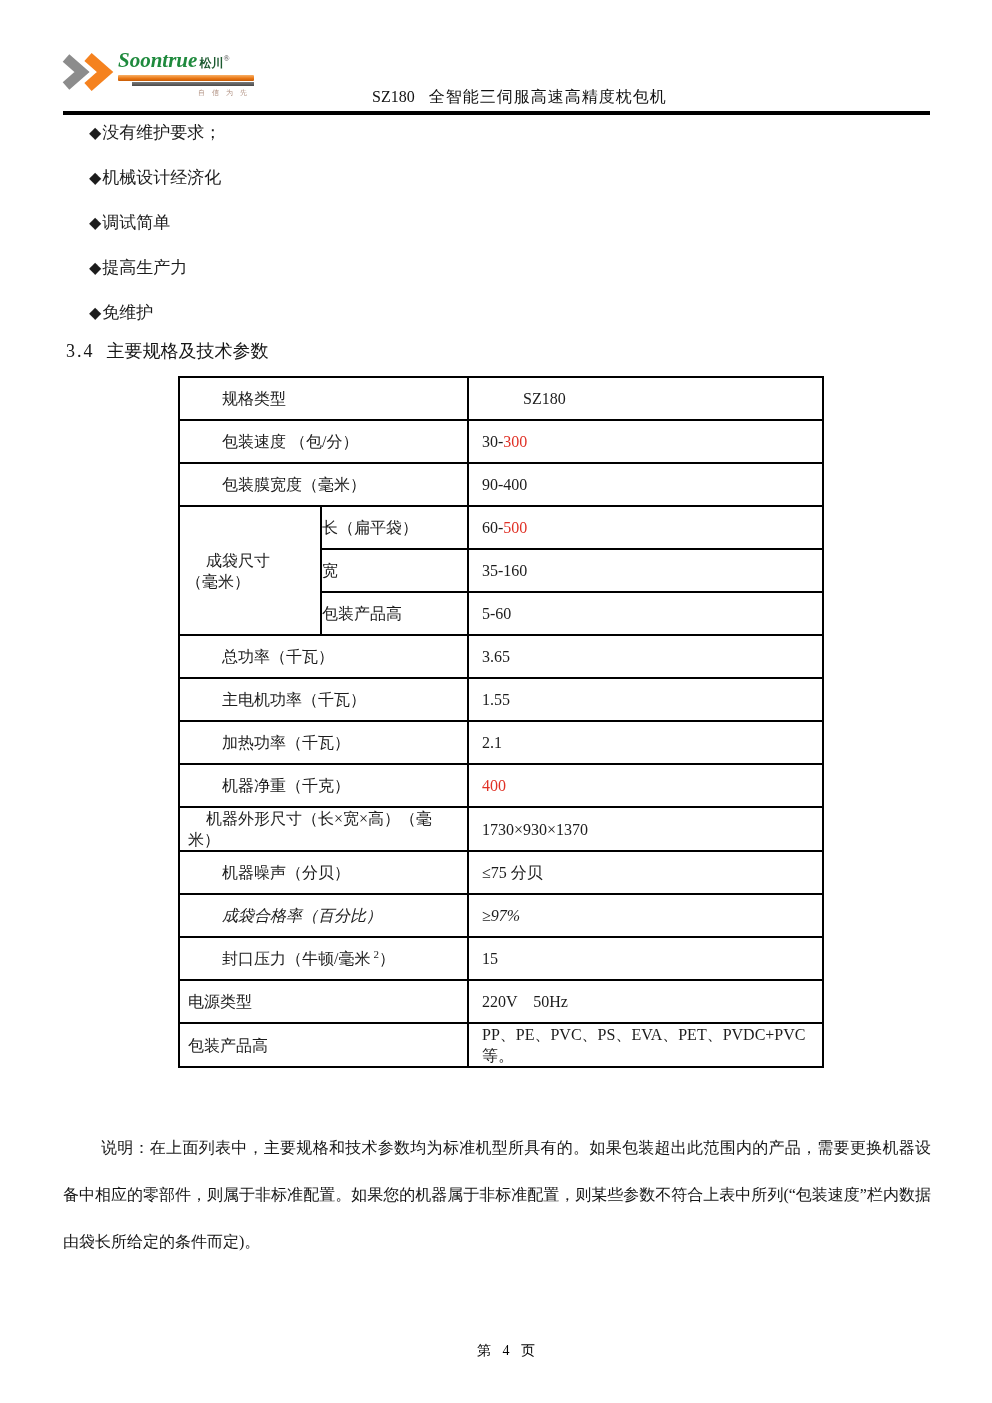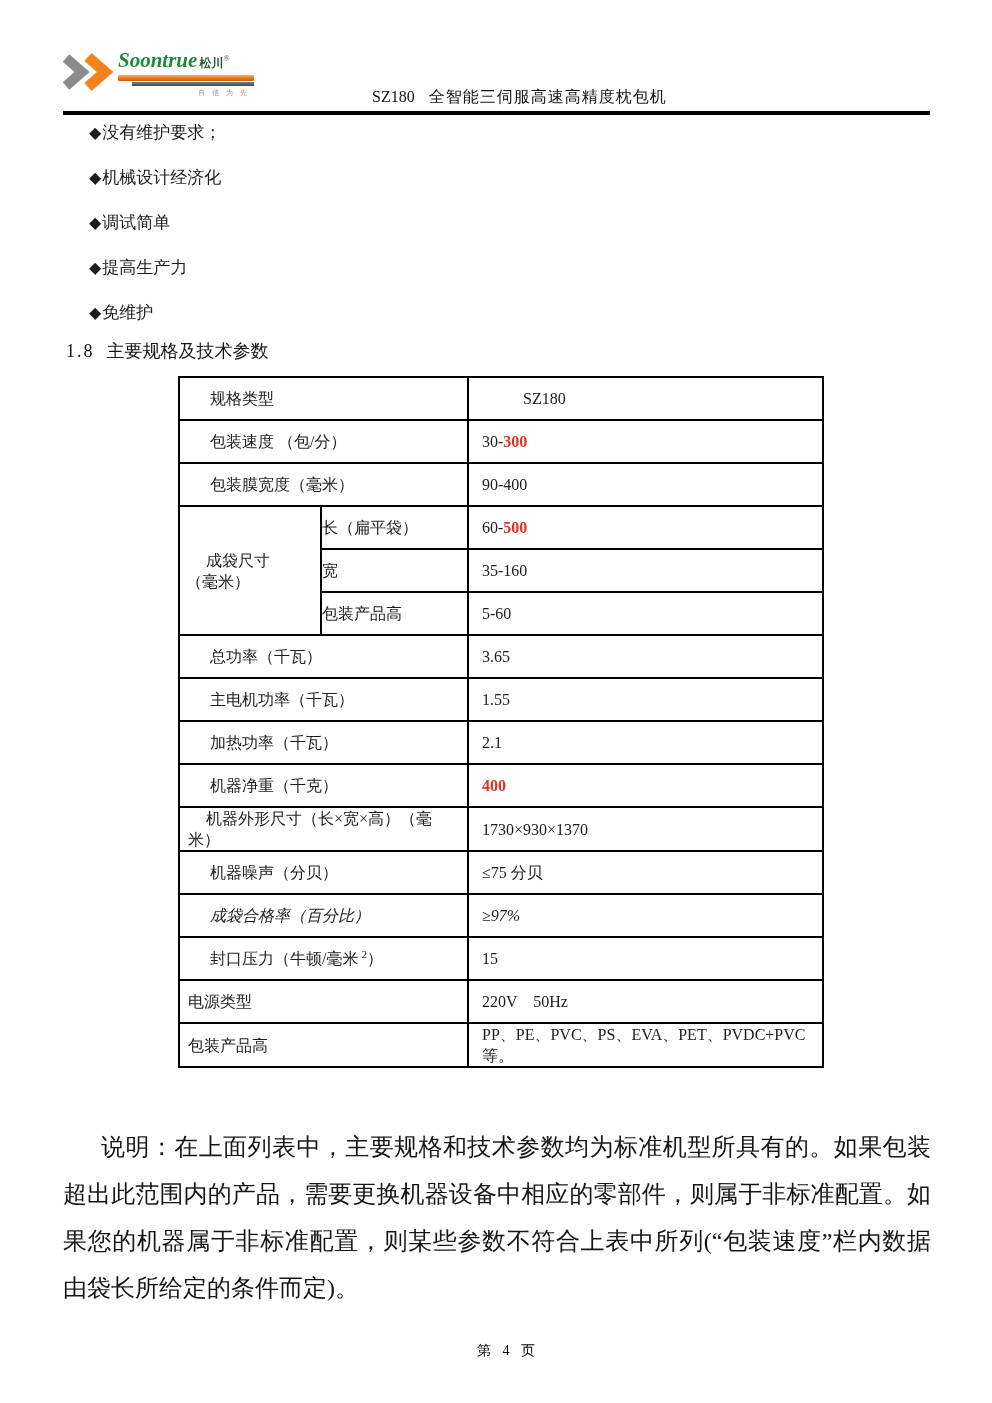--- a/index.html
+++ b/index.html
@@ -42,33 +42,33 @@
   
   table.spec { position:absolute; left:178px; top:376px; width:644px;
     border-collapse:collapse; table-layout:fixed; }
   table.spec td { border:2px solid #000; font-size:16px; vertical-align:middle;
     line-height:21px; overflow:hidden; }
   table.spec tr { height:43px; }
   tr.row-dims { height:72px; }
   tr.row-noise { height:50px; }
   tr.row-qualify { height:45px;font-style:italic; }
   tr.row-film { height:58px; }
-  td.lbl { padding-left:30px; }
+  td.lbl { padding-left:42px; }
   td.lbl-wrap { padding-left:8px; padding-right:16px; text-indent:18px; }
   td.lbl-flush { padding-left:8px; }
   td.grp { padding-left:6px; padding-right:22px; text-indent:20px; line-height:25px;margin-top:12px; }
   td.sub { }
   td.val { padding-left:13px; padding-right:8px; }
   td.val-model { padding-left:54px; }
-  .red { color:#e03126;font-weight:bold; }
+  .red { color:#e03126; }
   td sup { font-size:11px; vertical-align:super; margin-left:3px; line-height:0; }
 
   
   .notes { position:absolute; left:63px; top:1124px; width:868px;
-    font-size:24px; line-height:47px; text-align:justify; text-indent:38px; color:#151515; }
+    font-size:16px; line-height:47px; text-align:justify; text-indent:38px; color:#151515; }
 
   
   .footer { position:absolute; left:12px; top:1342px; width:100%; text-align:center;
     font-size:14px; color:#000000; letter-spacing:4px; }
 </style>
 </head>
 <body>
 
 <div class="page">
 
@@ -105,21 +105,21 @@
     <li>
         <span class="diamond">◆</span>
         <span>提高生产力</span>
       </li>
     <li>
         <span class="diamond">◆</span>
         <span>免维护</span>
       </li>
   </ul>
 
-  <div class="section-heading"><span class="num">1.8</span><span>主要规格及技术参数</span></div>
+  <div class="section-heading"><span class="num">3.4</span><span>主要规格及技术参数</span></div>
 
   <table class="spec">
     <colgroup>
         <col style="width:142px">
         <col style="width:147px">
         <col style="width:355px">
       </colgroup>
     <tbody>
       <tr>
         <td colspan="2" class="lbl"><span>规格类型</span></td>

